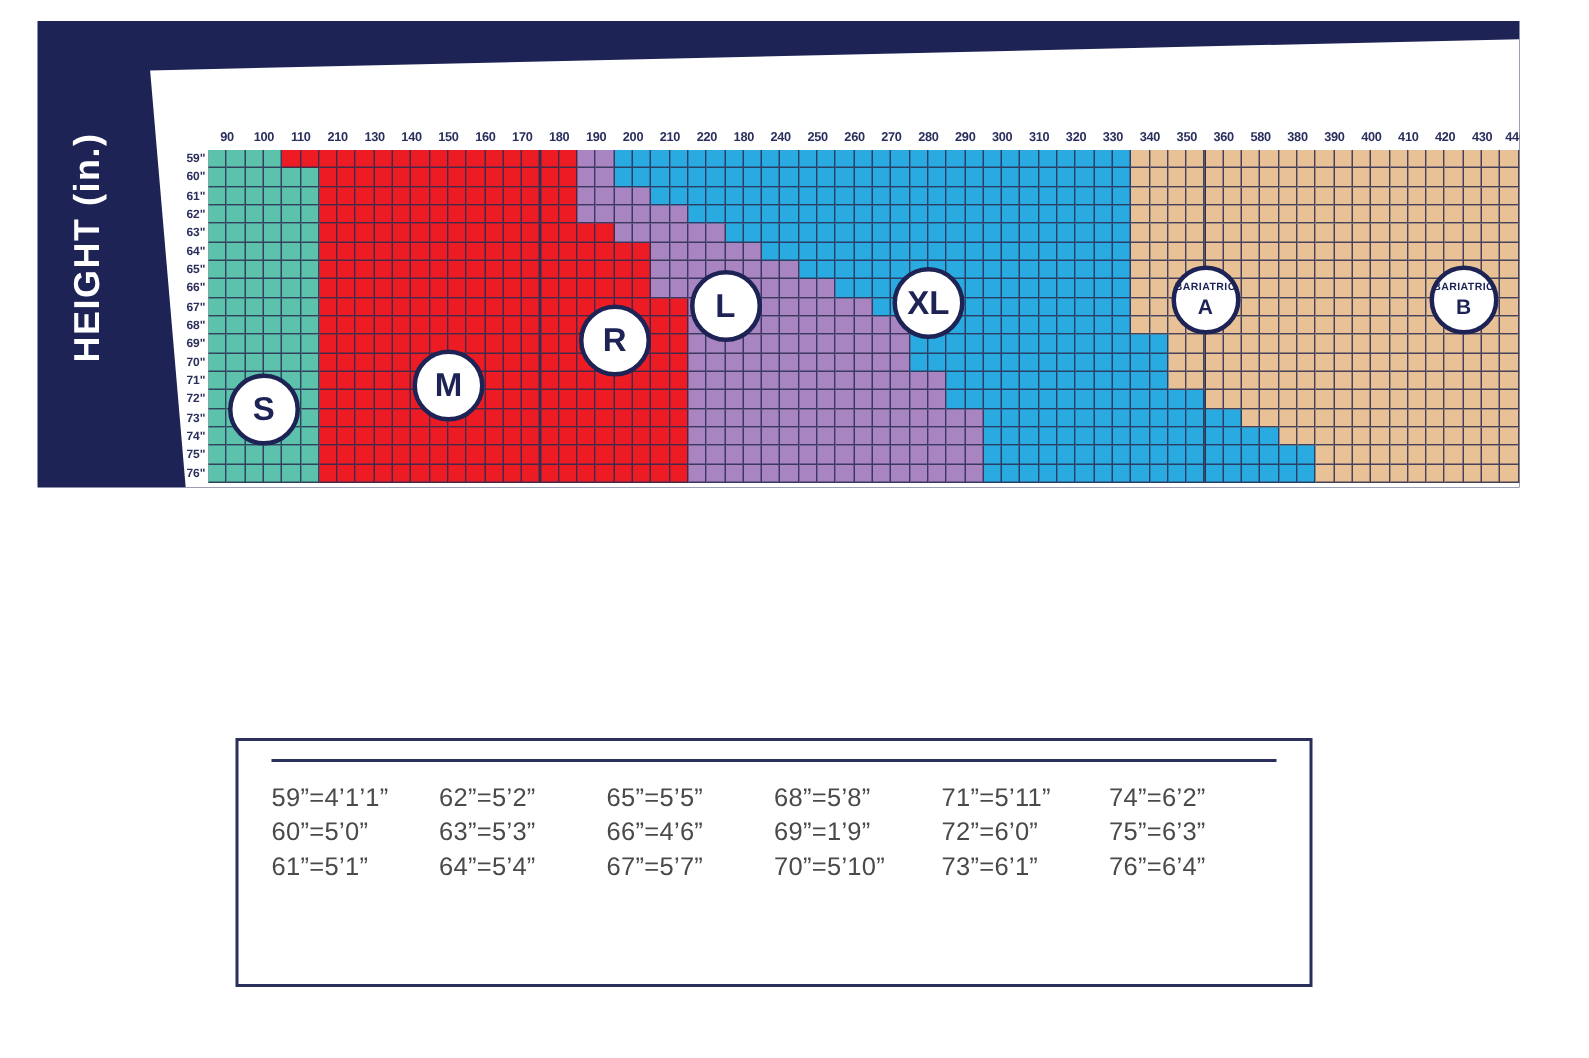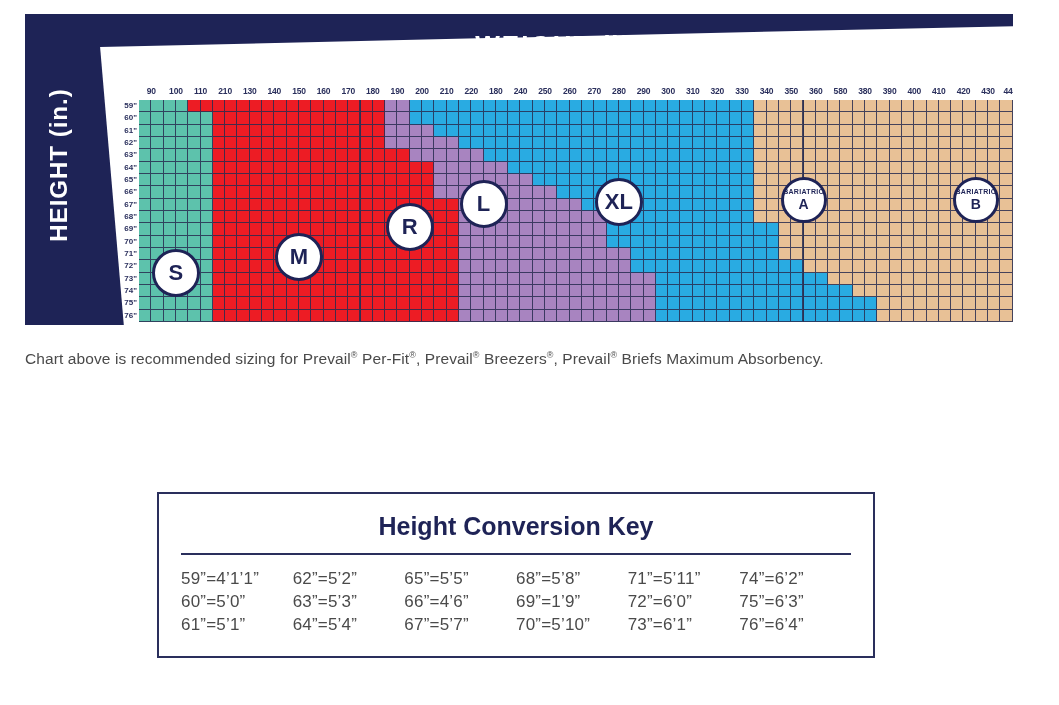--- a/index.html
+++ b/index.html
@@ -168,21 +168,20 @@
 </style>
 </head>
 <body>
 
 <div id="root">
 
   <div class="chart-panel">
 
     <div class="white-wedge"></div>
 
-    <div class="chart-title">WEIGHT (lbs.)</div>
 
     <div class="height-axis-label">HEIGHT (in.)</div>
 
     <div class="grid-wrap">
       <div class="weight-ticks" id="weight-ticks">
           <span style="left: 12.3056px;">90</span>
           <span style="left: 36.9167px;">100</span>
           <span style="left: 61.5278px;">110</span>
           <span style="left: 86.1389px;">210</span>
           <span style="left: 110.75px;">130</span>
@@ -1556,24 +1555,22 @@
           </div>
           <div class="badge bariatric" style="width: 46px; height: 46px; left: 813.778px; top: 76.9px;">
             <div class="sub">BARIATRIC</div>
             <div class="main">B</div>
           </div>
         </div>
     </div>
 
   </div>
 
-  <div class="caption" id="caption">Chart above is recommended sizing for Prevail<sup>®</sup> Per-Fit<sup>®</sup>, Prevail<sup>®</sup> Breezers<sup>®</sup>, Prevail<sup>®</sup> Briefs Maximum Absorbency.</div>
 
   <div class="key-box">
-    <div class="key-title">Height Conversion Key</div>
     <div class="key-rule"></div>
     <div class="key-grid" id="key-grid">
         <div class="key-cell">59”=4’1’1”</div>
         <div class="key-cell">62”=5’2”</div>
         <div class="key-cell">65”=5’5”</div>
         <div class="key-cell">68”=5’8”</div>
         <div class="key-cell">71”=5’11”</div>
         <div class="key-cell">74”=6’2”</div>
         <div class="key-cell">60”=5’0”</div>
         <div class="key-cell">63”=5’3”</div>

